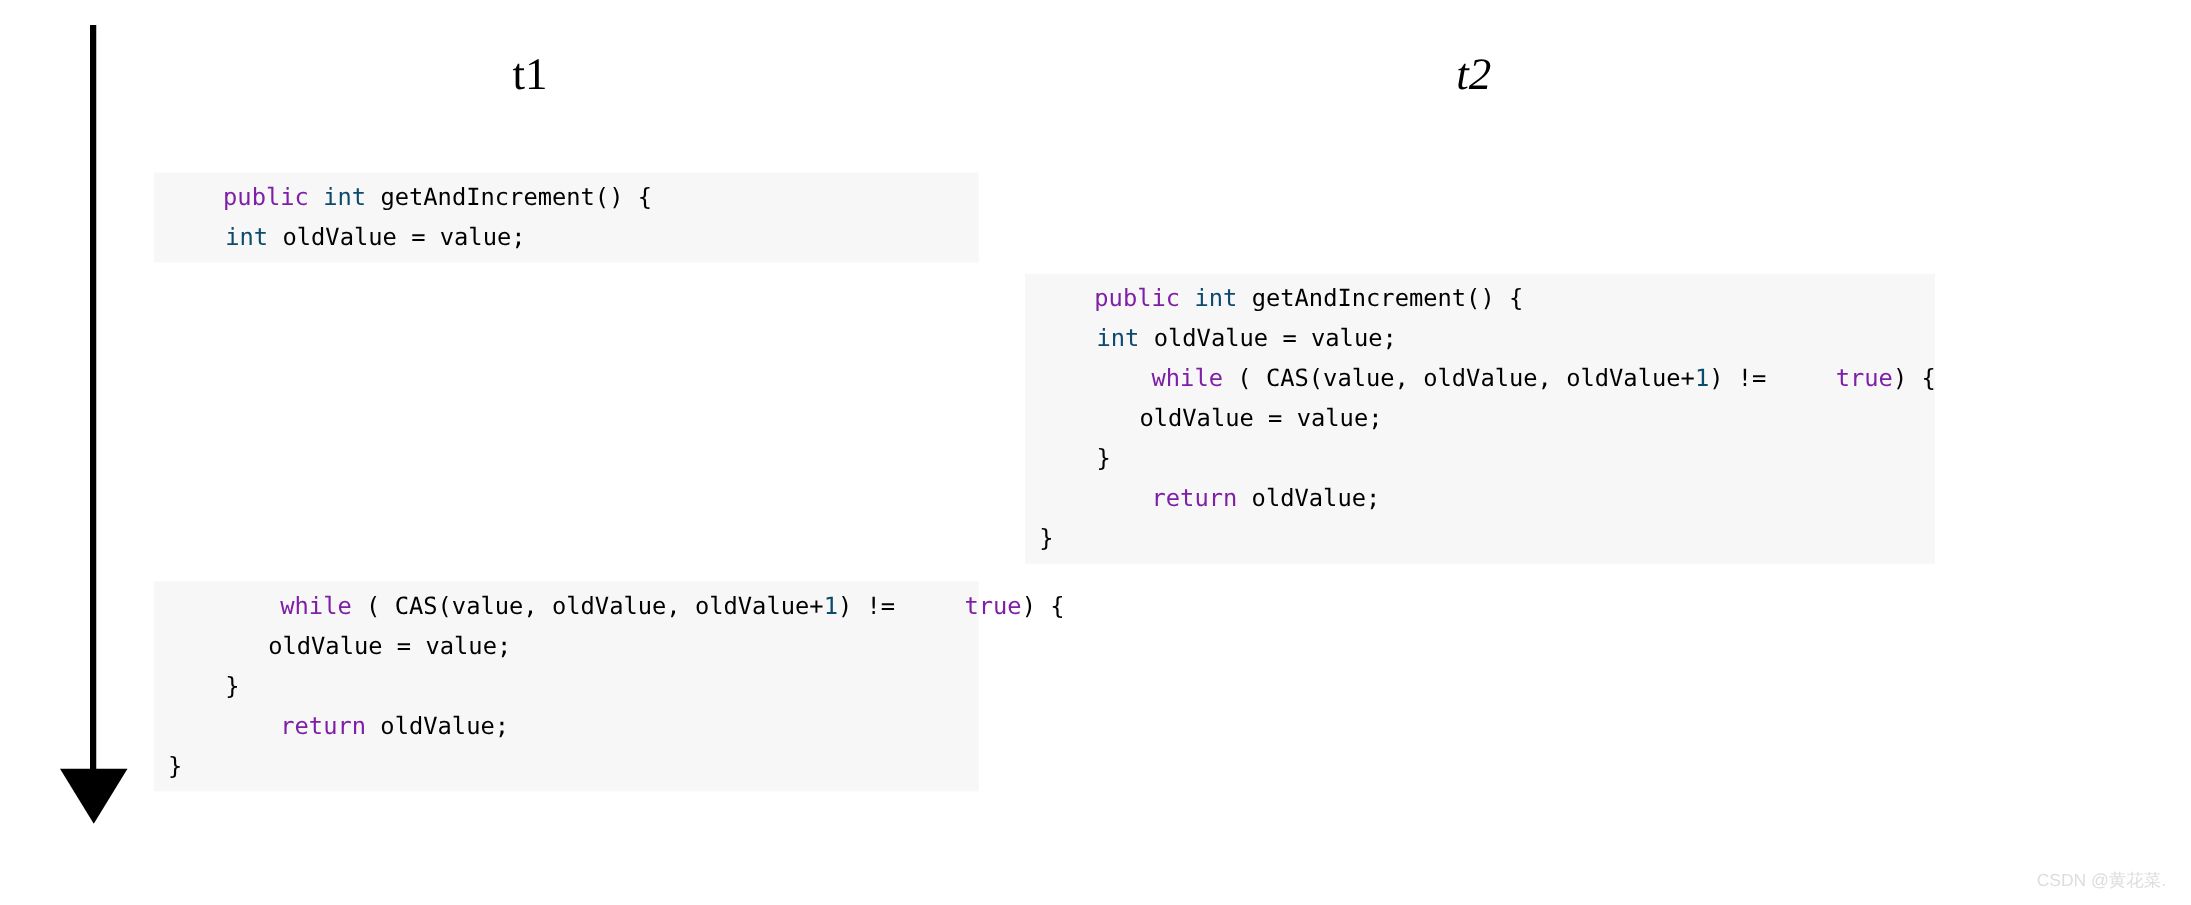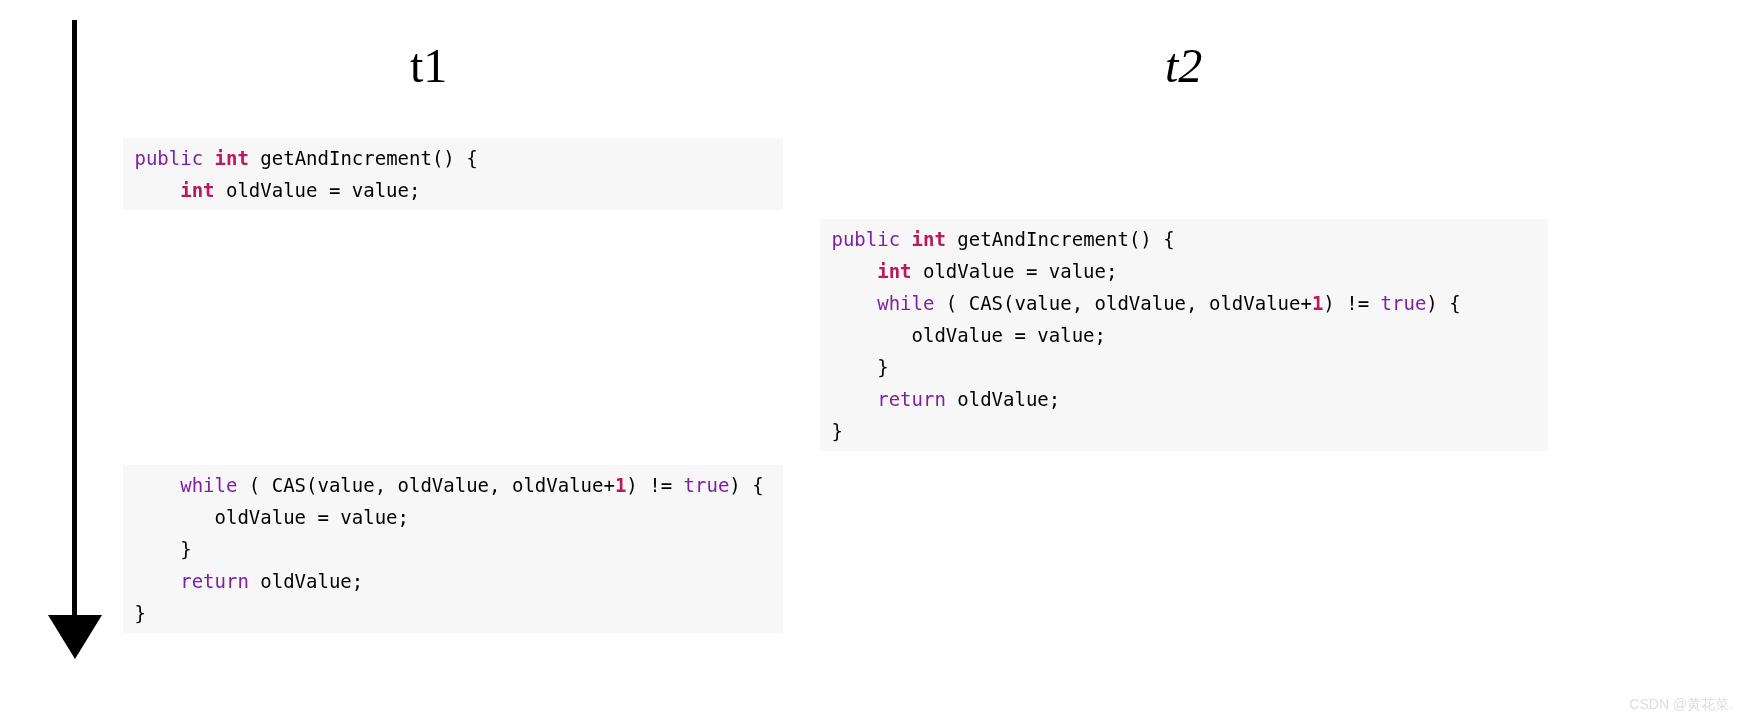--- a/index.html
+++ b/index.html
@@ -24,39 +24,39 @@
       top: 615px;
       width: 0;
       height: 0;
       border-left: 27px solid transparent;
       border-right: 27px solid transparent;
       border-top: 44px solid #000;
     }
     .col-header {
       position: absolute;
       font-family: "Times New Roman", serif;
-      font-size: 48px;
+      font-size: 36px;
       color: #000;
     }
     .h1 { left: 410px; top: 38px; }
     .h2 { left: 1165px; top: 38px; font-style: italic; }
     .code-block {
       position: absolute;
       background: #f7f7f7;
       font-size: 19px;
       line-height: 32px;
       color: #000;
       padding: 4px 0;
     }
     .cb1 { left: 123px; top: 138px; width: 660px; }
     .cb2 { left: 820px; top: 219px; width: 728px; }
     .cb3 { left: 123px; top: 465px; width: 660px; }
     .ln { white-space: pre; }
-    .kw-purple { color: #7f1fa6; }
-    .kw-blue { color: #be185d; font-weight: bold; }
+    .kw-purple { color: #7f1fa6; margin-left: 44px; }
+    .kw-blue { color: #0c4a6e; }
     .watermark {
       position: absolute;
       right: 20px;
       bottom: 10px;
       font-family: sans-serif;
       font-size: 14px;
       color: #ddd;
     }
   </style>
 </head>

